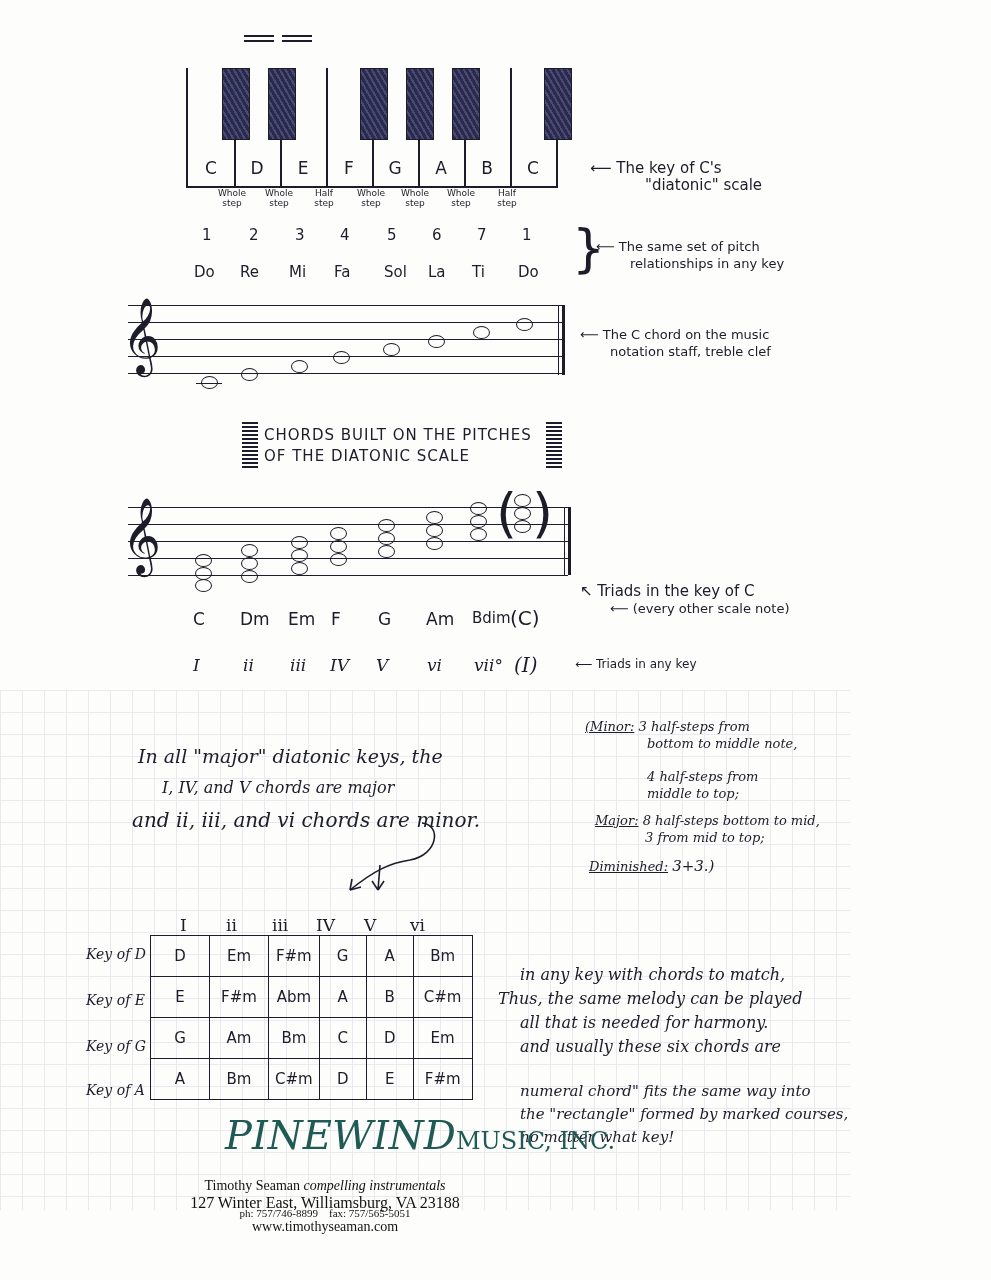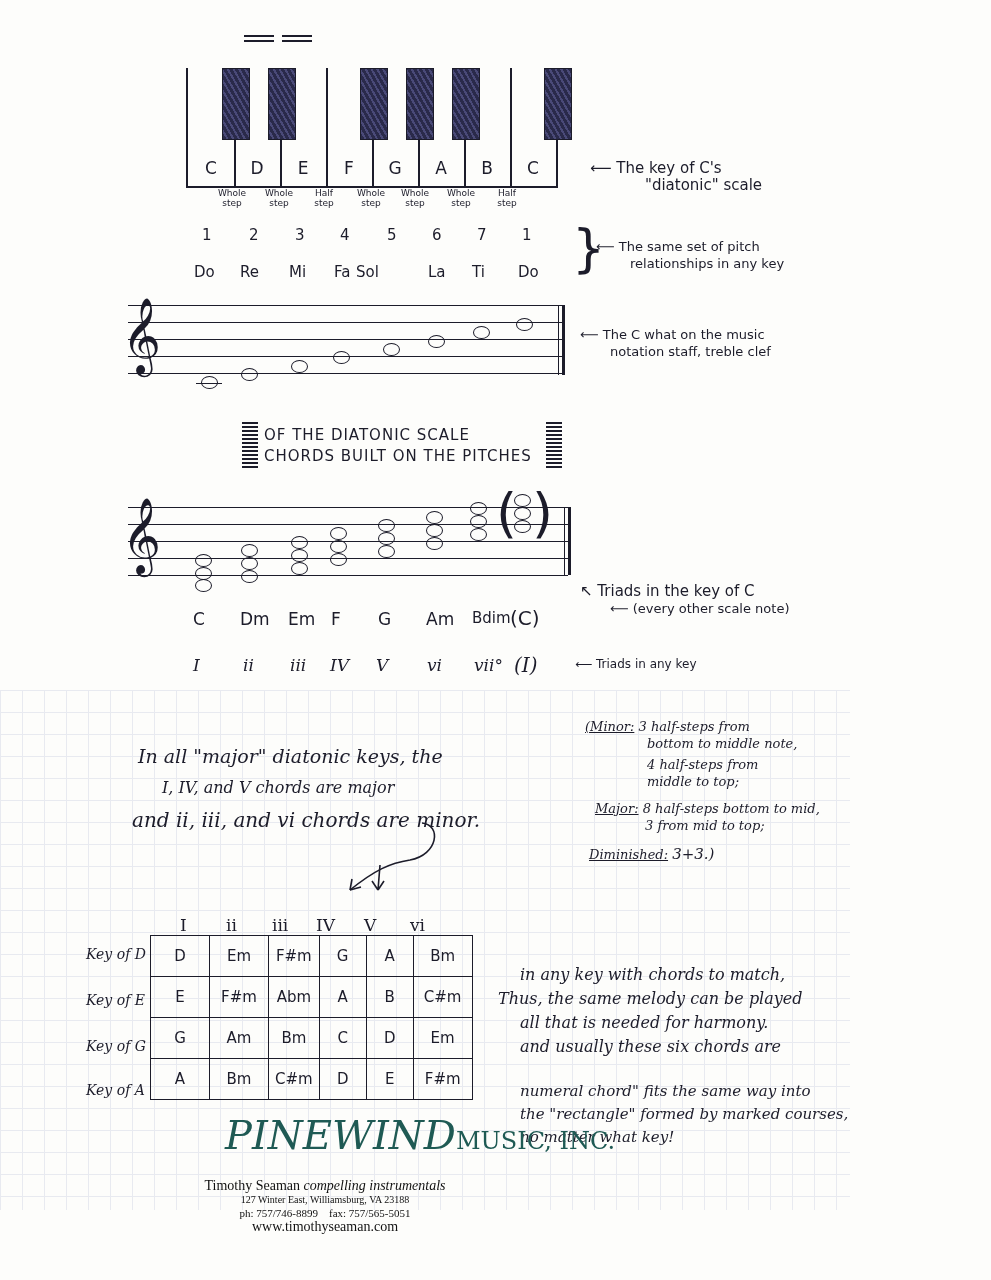--- a/index.html
+++ b/index.html
@@ -136,21 +136,21 @@
 <div class="abs hand row-num" style="left:340px">4</div>
 <div class="abs hand row-num" style="left:387px">5</div>
 <div class="abs hand row-num" style="left:432px">6</div>
 <div class="abs hand row-num" style="left:477px">7</div>
 <div class="abs hand row-num" style="left:522px">1</div>
 
 <div class="abs hand row-solfege" style="left:194px">Do</div>
 <div class="abs hand row-solfege" style="left:240px">Re</div>
 <div class="abs hand row-solfege" style="left:289px">Mi</div>
 <div class="abs hand row-solfege" style="left:334px">Fa</div>
-<div class="abs hand row-solfege" style="left:356px">Sol</div>
+<div class="abs hand row-solfege" style="left:384px">Sol</div>
 <div class="abs hand row-solfege" style="left:428px">La</div>
 <div class="abs hand row-solfege" style="left:472px">Ti</div>
 <div class="abs hand row-solfege" style="left:518px">Do</div>
 
 <div class="abs hand" style="left:572px;top:222px;font-size:52px;line-height:52px">}</div>
 <div class="abs hand note-right" style="left:596px;top:238px">
   <div><span>⟵ </span><span>The same set of pitch</span></div>
   <div style="padding-left:34px">relationships in any key</div>
 </div>
 
@@ -166,28 +166,28 @@
   <div class="whole" style="left:73px;top:71px"></div>
   <div class="whole" style="left:113px;top:63px"></div>
   <div class="whole" style="left:163px;top:55px"></div>
   <div class="whole" style="left:205px;top:46px"></div>
   <div class="whole" style="left:255px;top:38px"></div>
   <div class="whole" style="left:300px;top:30px"></div>
   <div class="whole" style="left:345px;top:21px"></div>
   <div class="whole" style="left:388px;top:13px"></div>
 </div>
 <div class="abs hand note-right" style="left:580px;top:326px">
-  <div><span>⟵ </span><span>The C what on the music</span></div>
+  <div><span>⟵ </span><span>The C chord on the music</span></div>
   <div style="padding-left:30px">notation staff, treble clef</div>
 </div>
 
 <div class="zig" style="left:242px;top:420px"></div>
 <div class="abs hand chord-title" style="left:264px;top:425px">
+  <div>CHORDS BUILT ON THE PITCHES</div>
   <div>OF THE DIATONIC SCALE</div>
-  <div>CHORDS BUILT ON THE PITCHES</div>
 </div>
 <div class="zig" style="left:546px;top:420px"></div>
 
 <div class="abs" style="left:128px;top:507px;width:440px;height:70px">
   <div class="staff" style="left:0;top:0;width:440px"></div>
   <div class="staff" style="left:0;top:17px;width:440px"></div>
   <div class="staff" style="left:0;top:34px;width:440px"></div>
   <div class="staff" style="left:0;top:51px;width:440px"></div>
   <div class="staff" style="left:0;top:68px;width:440px"></div>
   <div class="abs" style="left:436px;top:0;height:68px;border-left:1.5px solid #1c1c2a;border-right:3px solid #1c1c2a;width:3px"></div>
@@ -261,21 +261,21 @@
 </div>
 <svg class="abs" style="left:330px;top:815px" width="120" height="80">
   <path d="M92 8 C112 10 108 40 80 45 C60 48 45 55 20 75" stroke="#1c1c2a" fill="none" stroke-width="1.6"></path>
   <path d="M20 75 L22 64 M20 75 L31 72" stroke="#1c1c2a" fill="none" stroke-width="1.6"></path>
   <path d="M50 50 L48 75 M48 75 L42 66 M48 75 L54 66" stroke="#1c1c2a" fill="none" stroke-width="1.6"></path>
 </svg>
 
 <div class="abs script" style="left:585px;top:718px;font-size:13px;line-height:17px">
   <div><span style="text-decoration:underline">(Minor:</span> <span>3 half-steps from</span></div>
   <div style="padding-left:62px">bottom to middle note,</div>
-  <div style="padding-left:62px;margin-top:4px">4 half-steps from</div>
+  <div style="padding-left:62px;margin-top:16px">4 half-steps from</div>
   <div style="padding-left:62px">middle to top;</div>
   <div style="padding-left:10px;margin-top:10px"><span style="text-decoration:underline">Major:</span> <span>8 half-steps bottom to mid,</span></div>
   <div style="padding-left:60px">3 from mid to top;</div>
   <div style="margin-top:12px;padding-left:4px"><span style="text-decoration:underline">Diminished:</span> <span style="font-size:15px">3+3.)</span></div>
 </div>
 
 <div class="colhead" style="left:180px">I</div>
 <div class="colhead" style="left:226px">ii</div>
 <div class="colhead" style="left:272px">iii</div>
 <div class="colhead" style="left:316px">IV</div>
@@ -335,15 +335,15 @@
   <div style="padding-left:24px">the "rectangle" formed by marked courses,</div>
   <div style="padding-left:24px">no matter what key!</div>
 </div>
 
 <div class="abs logo">
   <span class="big">PINE</span><span class="big">WIND</span><span>MUSIC, INC.</span>
 </div>
 <div class="abs footer" style="top:1178px;font-size:14px">
   <span>Timothy Seaman</span> <i>compelling instrumentals</i>
 </div>
-<div class="abs footer" style="top:1194px;font-size:10px">127 Winter East, Williamsburg, VA 23188</div>
+<div class="abs footer" style="top:1194px;font-size:16px">127 Winter East, Williamsburg, VA 23188</div>
 <div class="abs footer" style="top:1207px;font-size:11px;white-space:pre">ph: 757/746-8899    fax: 757/565-5051</div>
 <div class="abs footer" style="top:1219px;font-size:14px">www.timothyseaman.com</div>
 
 </body></html>

